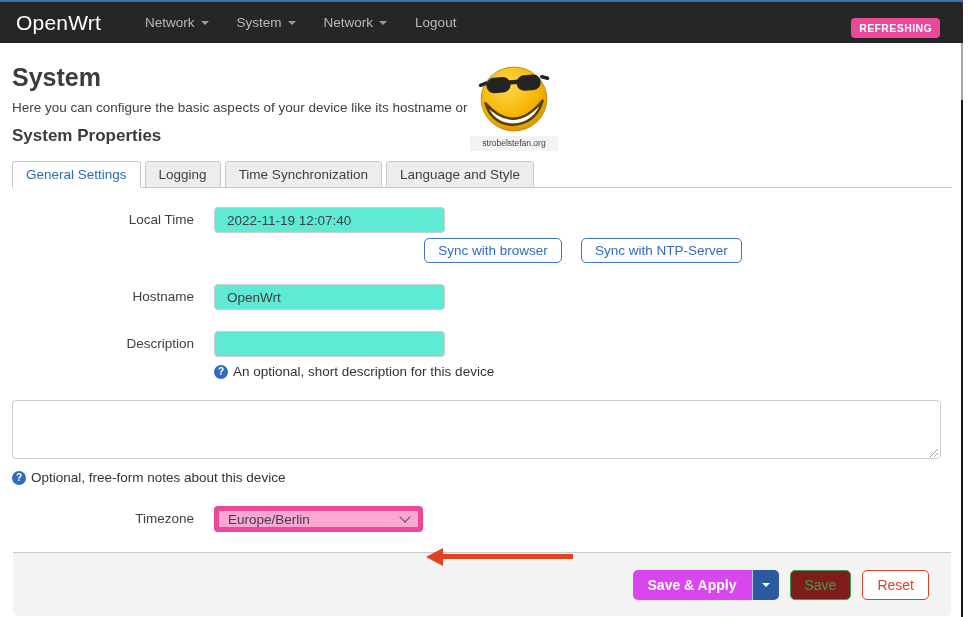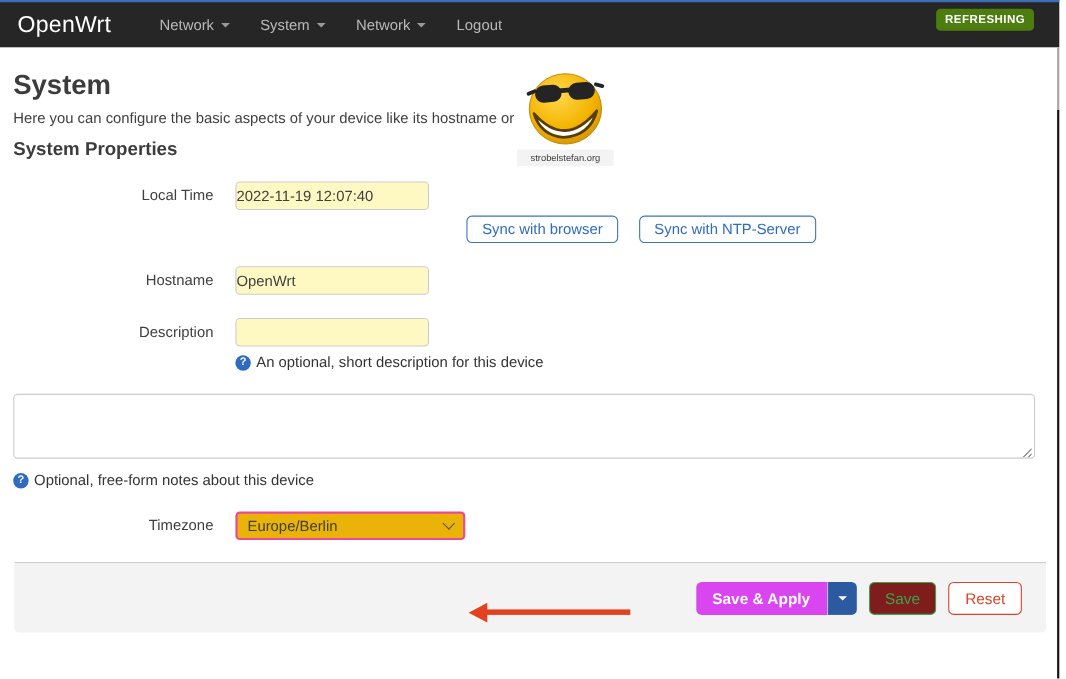--- a/index.html
+++ b/index.html
@@ -20,22 +20,22 @@
   .nav-items { display:flex; align-items:center; margin-left:30px; }
   .nav-item {
     color:#b9b9b9; font-size:13.5px; padding:6px 14px; cursor:pointer;
     display:flex; align-items:center; gap:6px;
   }
   .caret-down {
     width:0; height:0; border-left:4px solid transparent; border-right:4px solid transparent;
     border-top:4px solid #9a9a9a; display:inline-block;
   }
   .refresh-badge {
-    position:absolute; right:23px; top:6px;
-    background:#4d7c0f; color:#fff; font-size:10.5px; font-weight:bold;
+    position:absolute; right:23px; top:16px;
+    background:#ec4899; color:#fff; font-size:10.5px; font-weight:bold;
     padding:4px 8px; border-radius:4px; letter-spacing:.4px;
   }
 
   
   .watermark {
     position:absolute; left:470px; top:30px; width:88px; height:92px;
     background:#fff; display:flex; flex-direction:column; align-items:center; z-index:5;margin-top:30px;
   }
   .watermark svg { margin-top:2px; }
   .watermark-caption {
@@ -60,22 +60,22 @@
 
   
   .form { margin-top:19px; }
   .form-row { display:flex; align-items:flex-start; margin-bottom:21px; }
   .form-label {
     flex:0 0 202px; text-align:right; padding:5px 20px 0 0;
     font-size:13.5px; color:#404040;
   }
   .field-col { display:flex; flex-direction:column; flex:1; }
   input.text-input {
-    width:176px; height:26px; padding:4px 0; font-size:13.5px; color:#404040;
-    border:1px solid #ccc; border-radius:4px; background:#fef9c3; outline:none;
+    width:231px; height:26px; padding:4px 12px; font-size:13.5px; color:#404040;
+    border:1px solid #ccc; border-radius:4px; background:#5eead4; outline:none;
     font-family:"Liberation Sans","DejaVu Sans",sans-serif;
   }
   .btn-row { display:flex; gap:19px; margin-top:5px;justify-content:center; }
   .btn-outline-blue {
     background:#fff; border:1px solid #3d74c4; color:#2f6cc0;
     font-size:13.5px; padding:4px 13px; border-radius:5px; cursor:pointer;
     font-family:inherit;
   }
   .help-line { display:flex; align-items:center; gap:5px; margin-top:7px; font-size:13.5px; color:#333; }
   .help-icon {
@@ -88,23 +88,23 @@
     width:100%; height:59px; border:1px solid #ccc; border-radius:4px;
     resize:none; padding:4px 8px; font-size:13.5px; outline:none;
     font-family:"Liberation Sans","DejaVu Sans",sans-serif;
   }
   .resize-handle {
     position:absolute; right:3px; bottom:6px; width:10px; height:10px;
     background:repeating-linear-gradient(135deg, transparent 0 2px, #999 2px 3px);
     clip-path:polygon(100% 0, 100% 100%, 0 100%);
   }
   .select-box {
-    width:209px; height:26px; border:2px solid #ec4899; border-radius:4px;
+    width:209px; height:26px; border:5px solid #ec4899; border-radius:4px;
     display:flex; align-items:center; justify-content:space-between;
-    padding:0 9px; font-size:13.5px; color:#404040; background:#eab308; cursor:pointer;
+    padding:0 9px; font-size:13.5px; color:#404040; background:#f9a8d4; cursor:pointer;
   }
   .chevron-down {
     width:8px; height:8px; border-right:1.6px solid #555; border-bottom:1.6px solid #555;
     transform:rotate(45deg); margin-top:-4px;
   }
 
   
   .anno-arrow { position:absolute; left:0; top:0; z-index:6; }
   .anno-arrow .shaft { position:absolute; left:442px; top:554px; width:131px; height:5px; background:#e2431e; }
   .anno-arrow .head {
@@ -191,20 +191,26 @@
     <path d="M11 45 Q 44 82 77 42 Q 70 68 42 70 Q 18 68 11 45 Z" fill="#ffffff" stroke="#5a3e00" stroke-width="3" stroke-linejoin="round"></path>
   </svg>
   <div class="watermark-caption">strobelstefan.org</div>
 </div>
 
 <div class="main">
   <h1 class="page-title">System</h1>
   <p class="page-desc">Here you can configure the basic aspects of your device like its hostname or th</p>
   <h3 class="section-title">System Properties</h3>
 
+  <div class="tabs">
+    <div class="tab active">General Settings</div>
+    <div class="tab">Logging</div>
+    <div class="tab">Time Synchronization</div>
+    <div class="tab">Language and Style</div>
+  </div>
 
   <div class="form">
 
     <div class="form-row">
       <div class="form-label">Local Time</div>
       <div class="field-col">
         <input class="text-input" type="text" readonly="" value="2022-11-19 12:07:40" style="">
         <div class="btn-row">
           <button class="btn-outline-blue">Sync with browser</button>
           <button class="btn-outline-blue">Sync with NTP-Server</button>

